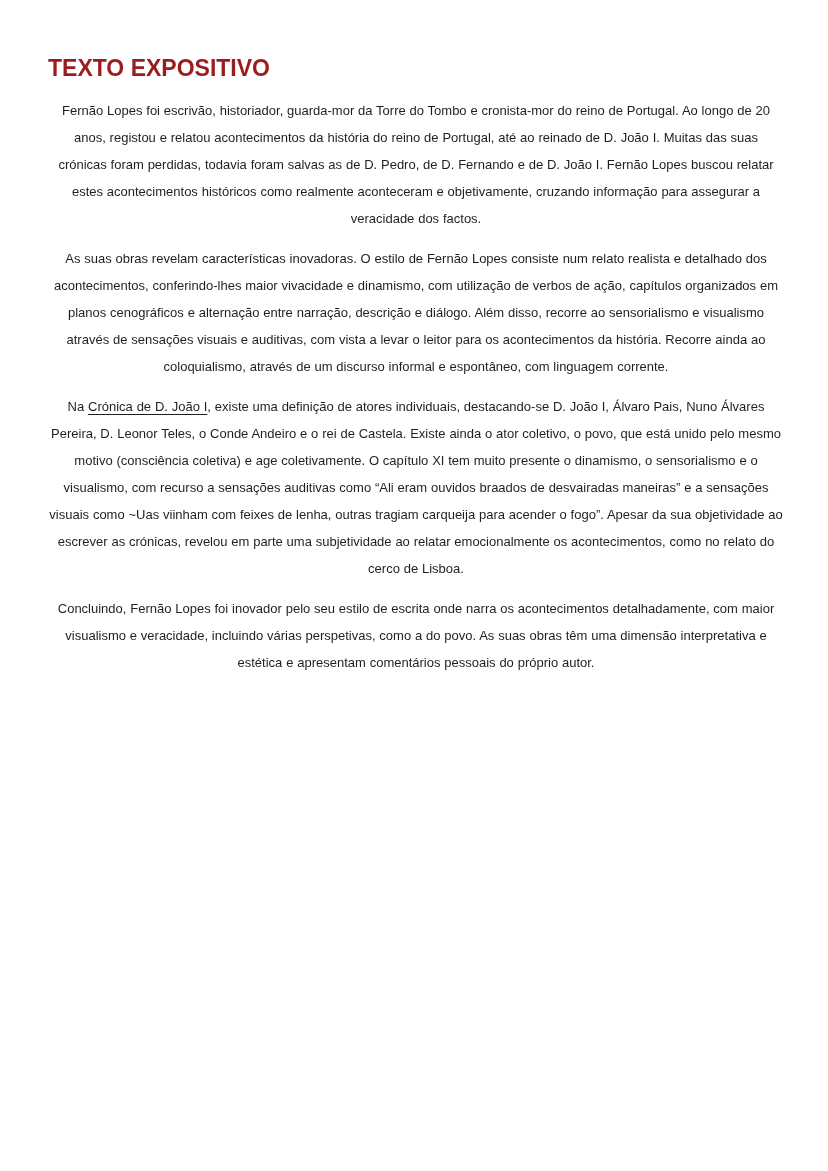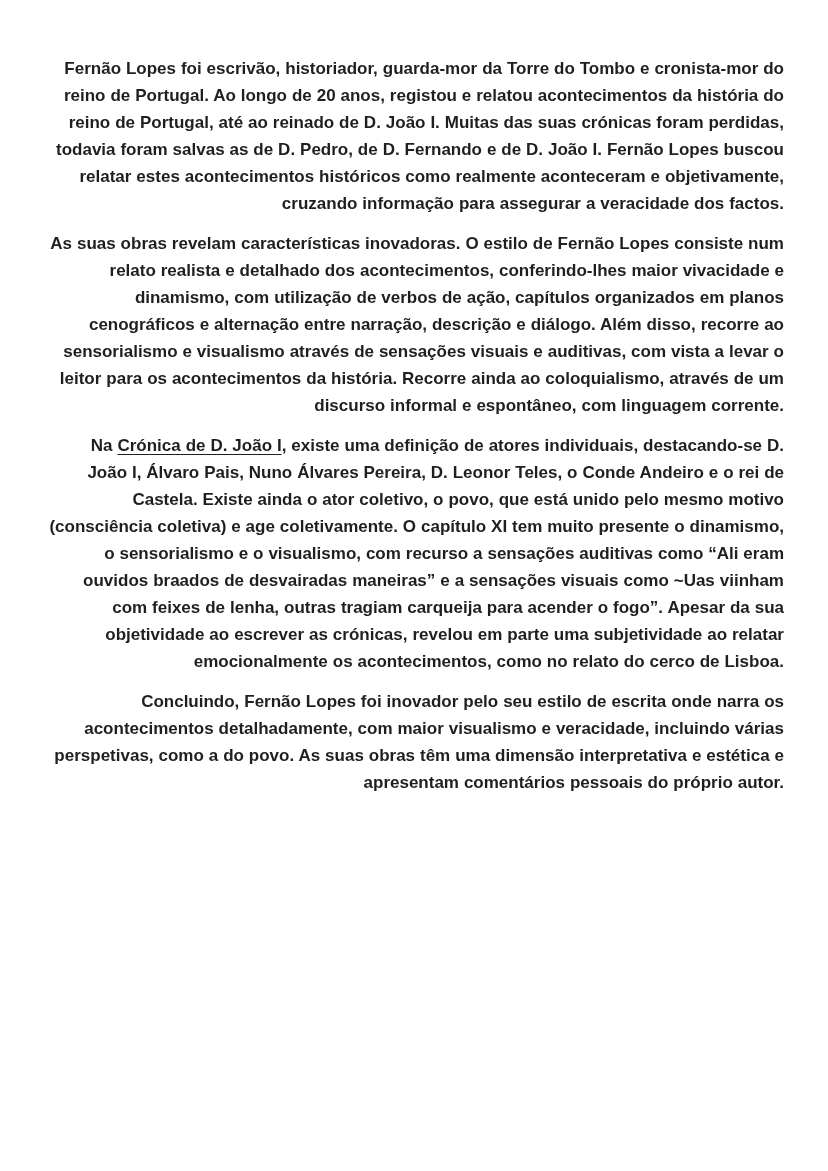--- a/index.html
+++ b/index.html
@@ -26,34 +26,35 @@
     font-weight: 700;
     letter-spacing: 0px;
     line-height: 1.15;
     font-family: "Liberation Sans", "DejaVu Sans", sans-serif;
   }
   .doc-body {
     max-width: 737px;
   }
   .para {
     margin: 0 0 13px 0;
-    font-size: 17px;
+    font-size: 13px;
     line-height: 27px;
-    font-weight: 700;
-    text-align: right;
+    font-weight: 400;
+    text-align: center;
     word-spacing: 0.2px;
   }
   .para .u {
     text-decoration: underline;
     text-underline-offset: 3px;
   }
 </style>
 </head>
 <body style="background: rgb(255, 255, 255);">
 
 <div class="page">
+  <h1 class="doc-title" style="color: rgb(156, 27, 30);">TEXTO EXPOSITIVO</h1>
   <div class="doc-body" style="color: rgb(31, 31, 31);">
       <p class="para"><span>Fernão Lopes foi escrivão, historiador, guarda-mor da Torre do Tombo e cronista-mor do reino de Portugal. Ao longo de 20 anos, registou e relatou acontecimentos da história do reino de Portugal, até ao reinado de D. João I. Muitas das suas crónicas foram perdidas, todavia foram salvas as de D. Pedro, de D. Fernando e de D. João I. Fernão Lopes buscou relatar estes acontecimentos históricos como realmente aconteceram e objetivamente, cruzando informação para assegurar a veracidade dos factos.</span></p>
       <p class="para"><span>As suas obras revelam características inovadoras. O estilo de Fernão Lopes consiste num relato realista e detalhado dos acontecimentos, conferindo-lhes maior vivacidade e dinamismo, com utilização de verbos de ação, capítulos organizados em planos cenográficos e alternação entre narração, descrição e diálogo. Além disso, recorre ao sensorialismo e visualismo através de sensações visuais e auditivas, com vista a levar o leitor para os acontecimentos da história. Recorre ainda ao coloquialismo, através de um discurso informal e espontâneo, com linguagem corrente.</span></p>
       <p class="para"><span>Na </span><span class="u">Crónica de D. João I</span><span>, existe uma definição de atores individuais, destacando-se D. João I, Álvaro Pais, Nuno Álvares Pereira, D. Leonor Teles, o Conde Andeiro e o rei de Castela. Existe ainda o ator coletivo, o povo, que está unido pelo mesmo motivo (consciência coletiva) e age coletivamente. O capítulo XI tem muito presente o dinamismo, o sensorialismo e o visualismo, com recurso a sensações auditivas como “Ali eram ouvidos braados de desvairadas maneiras” e a sensações visuais como ~Uas viinham com feixes de lenha, outras tragiam carqueija para acender o fogo”. Apesar da sua objetividade ao escrever as crónicas, revelou em parte uma subjetividade ao relatar emocionalmente os acontecimentos, como no relato do cerco de Lisboa.</span></p>
       <p class="para"><span>Concluindo, Fernão Lopes foi inovador pelo seu estilo de escrita onde narra os acontecimentos detalhadamente, com maior visualismo e veracidade, incluindo várias perspetivas, como a do povo. As suas obras têm uma dimensão interpretativa e estética e apresentam comentários pessoais do próprio autor.</span></p>
     </div>
 </div>
 
 </body></html>

